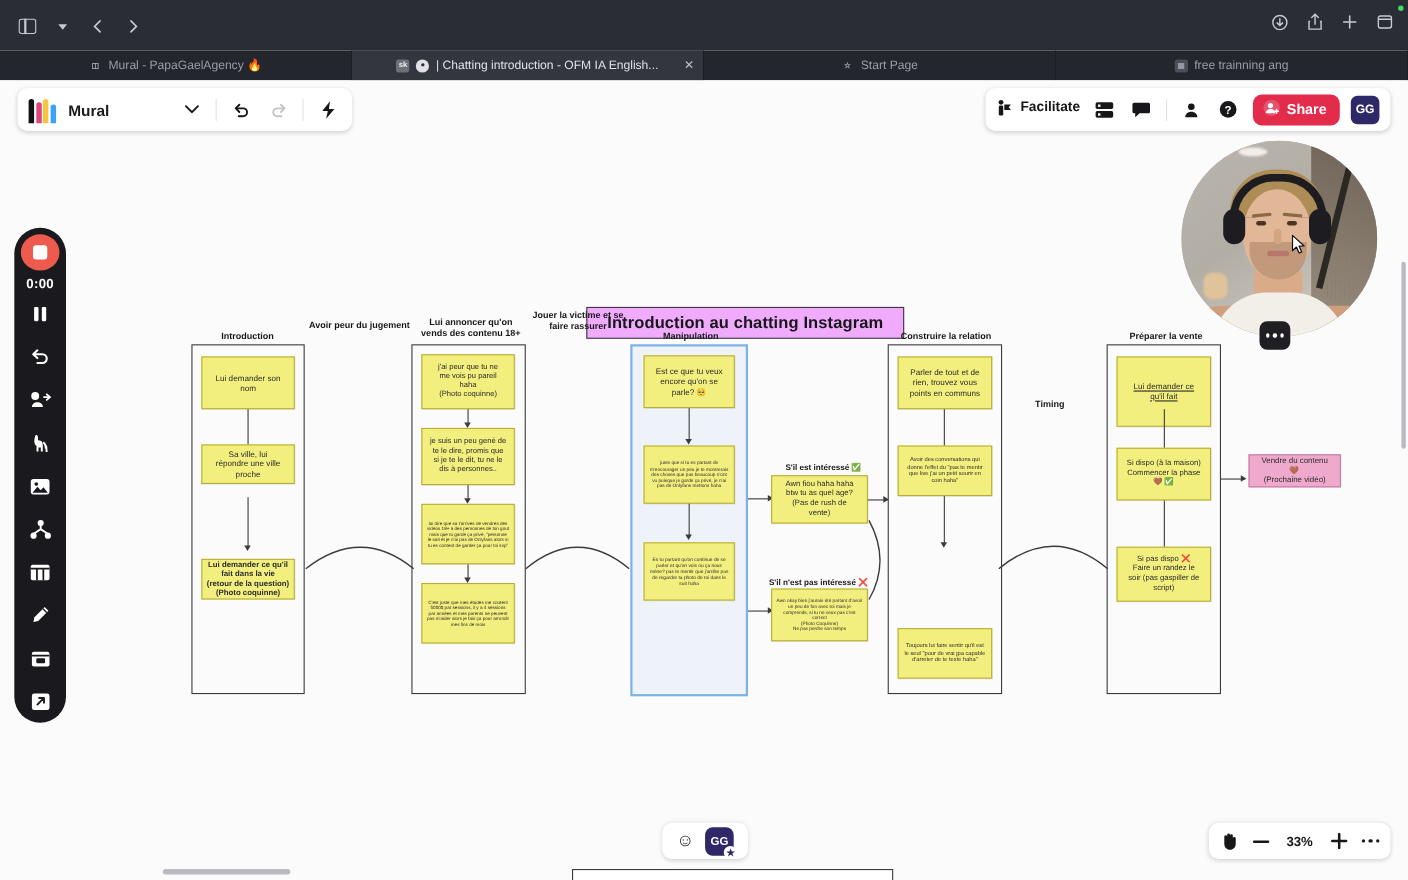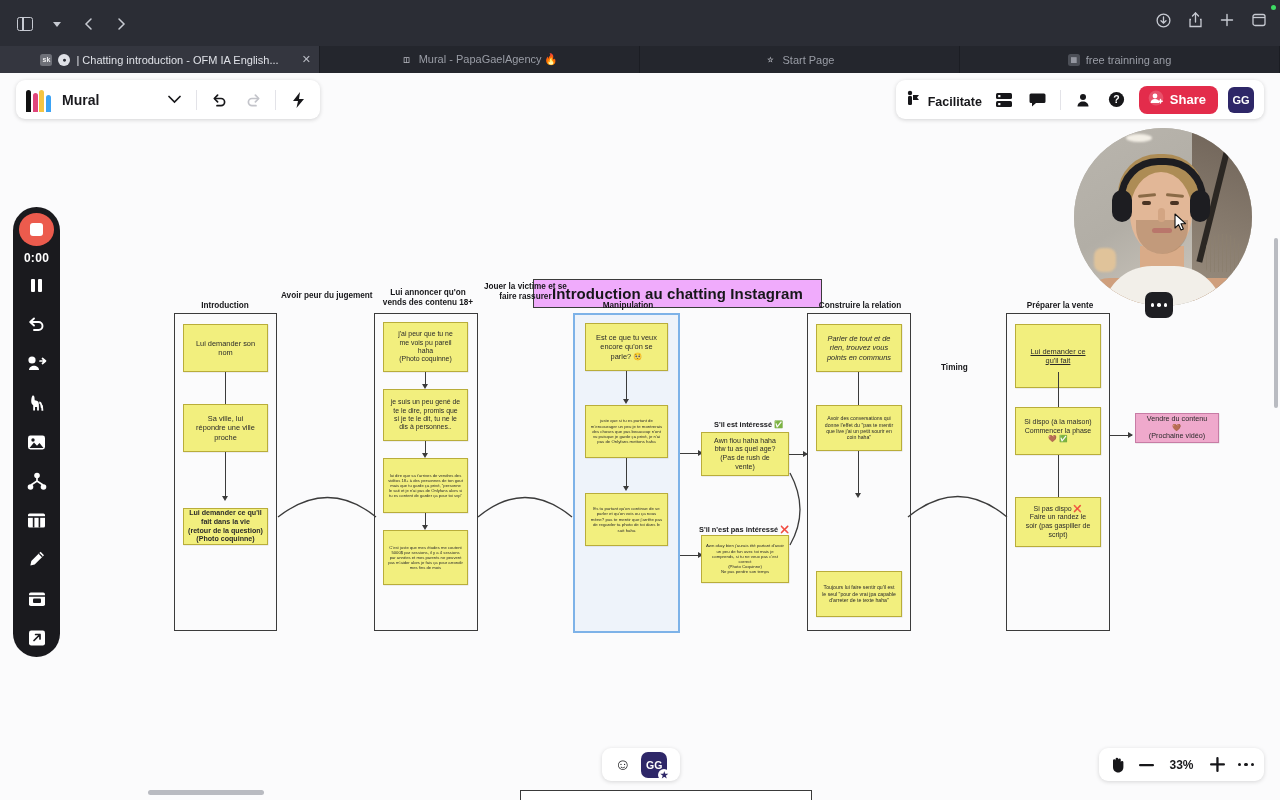--- a/index.html
+++ b/index.html
@@ -63,21 +63,21 @@
   .mural-title { font-size:14px; font-weight:bold; color:#1b1b1f; }
   .tb-sep { width:1px; height:20px; background:#e3e3e8; }
   .tb-ico { width:24px;height:24px;display:flex;align-items:center;justify-content:center;color:#17171a; }
   .tb-ico.dim { color:#c3c4ca; }
 
   .mural-topbar-right {
     position:absolute; right:16px; top:80px; height:39px;
     background:#fff; border-radius:9px; box-shadow:0 1px 4px rgba(0,0,0,.16);
     display:flex; align-items:center; padding: 0 10px; gap:10px; z-index: 5;
   }
-  .facilitate { display:flex; align-items:flex-end; gap:6px; font-size:12.5px; font-weight:bold; color:#17171a; }
+  .facilitate { display:flex; align-items:flex-start; gap:6px; font-size:12.5px; font-weight:bold; color:#17171a; }
   .share-btn { background:#e32c4b; color:#fff; border-radius:8px; height:28px; padding:0 12px 0 9px;
                display:flex; align-items:center; gap:6px; font-size:13px; font-weight:bold; }
   .avatar-gg { width:26px;height:26px;border-radius:6px;background:#2e2768;color:#fff;font-size:11px;
                font-weight:bold;display:flex;align-items:center;justify-content:center; }
 
   
   .left-toolbar {
     position:absolute; left:13px; top:207px; width:47px; height:450px;
     background:#1a1a1e; border-radius:24px; display:flex; flex-direction:column; align-items:center;
     padding-top:6px; gap:0; z-index:5;
@@ -218,29 +218,29 @@
     <span>
       <svg width="14" height="14" viewBox="0 0 14 14">
           <rect x="1" y="1.5" width="12" height="11" rx="2" stroke="#c7cad2" stroke-width="1.3" fill="none"></rect>
           <path d="M1 4.5h12" stroke="#c7cad2" stroke-width="1.3"></path>
         </svg>
     </span>
   </div>
 </div>
 
 <div class="tabstrip">
+  <div class="tab">
+    <span class="favicon" style="background:none;color:#b7b9c0;">◫</span>
+    <span class="tablabel">Mural - PapaGaelAgency 🔥</span>
+  </div>
   <div class="tab active">
     <span class="favicon fav-sk">sk</span>
     <span class="favicon" style="background:#dfe1e7;color:#2b2d35;border-radius:50%;">●</span>
     <span class="tablabel">| Chatting introduction - OFM IA English...</span>
     <span class="tabclose">✕</span>
-  </div>
-  <div class="tab">
-    <span class="favicon" style="background:none;color:#b7b9c0;">◫</span>
-    <span class="tablabel">Mural - PapaGaelAgency 🔥</span>
   </div>
   <div class="tab">
     <span class="favicon" style="background:none;color:#b7b9c0;">☆</span>
     <span class="tablabel">Start Page</span>
   </div>
   <div class="tab">
     <span class="favicon fav-gray">▦</span>
     <span class="tablabel">free trainning ang</span>
   </div>
 </div>
@@ -259,21 +259,21 @@
   </svg>
 
   <div class="col-header" style="left:175px; top:228px; width:100px;">Introduction</div>
   <div class="col" style="left:174px;top:240px;width:103px;height:318px;"></div>
   <div class="note" style="left:183px;top:251px;width:85px;height:48px;font-size:7.4px;">
     <span class="n">Lui demander son
 nom</span>
     </div>
   <div class="conn" style="left:225px;top:299px;width:1.3px;height:46px;"></div>
   <div class="arrowhead" style="left:222px;top:343px;"></div>
-  <div class="note" style="left:183px;top:331px;width:85px;height:48px;font-size:7.4px;">
+  <div class="note" style="left:183px;top:331px;width:85px;height:36px;font-size:7.4px;">
     <span class="n">Sa ville, lui
 répondre une ville
 proche</span>
     </div>
   <div class="conn" style="left:225px;top:379px;width:1.3px;height:46px;"></div>
   <div class="arrowhead" style="left:222px;top:423px;"></div>
   <div class="note" style="left:183px;top:435px;width:85px;height:37px;font-size:7.1px;font-weight:bold;">
     <span class="n">Lui demander ce qu'il
 fait dans la vie
 (retour de la question)
@@ -349,21 +349,21 @@
     <span class="n">Awn okay bien j'aurais été partant d'avoir un peu de fun avec toi mais je comprends, si tu ne veux pas c'est correct
 (Photo Coquinne)
 Ne pas perdre son temps</span>
     </div>
 
   <div class="conn" style="left:789px;top:381px;width:18px;height:1.3px;"></div>
   <div class="arrowhead right" style="left:803px;top:378px;"></div>
 
   <div class="col-header" style="left:808px; top:228px; width:104px;">Construire la relation</div>
   <div class="col" style="left:807px;top:240px;width:104px;height:318px;"></div>
-  <div class="note" style="left:816px;top:251px;width:86px;height:48px;font-size:7.4px;font-style:italic;">
+  <div class="note" style="left:816px;top:251px;width:86px;height:48px;font-size:7.4px;">
     <span class="n">Parler de tout et de
 rien, trouvez vous
 points en communs</span>
     </div>
   <div class="conn" style="left:858px;top:299px;width:1.3px;height:46px;"></div>
   <div class="arrowhead" style="left:855px;top:343px;"></div>
   <div class="note" style="left:816px;top:332px;width:86px;height:46px;font-size:5.2px;">
     <span class="n">Avoir des conversations qui donne l'effet du "pas te mentir que live j'ai un petit sourir en coin haha"</span>
     </div>
   <div class="conn" style="left:858px;top:378px;width:1.3px;height:44px;"></div>

